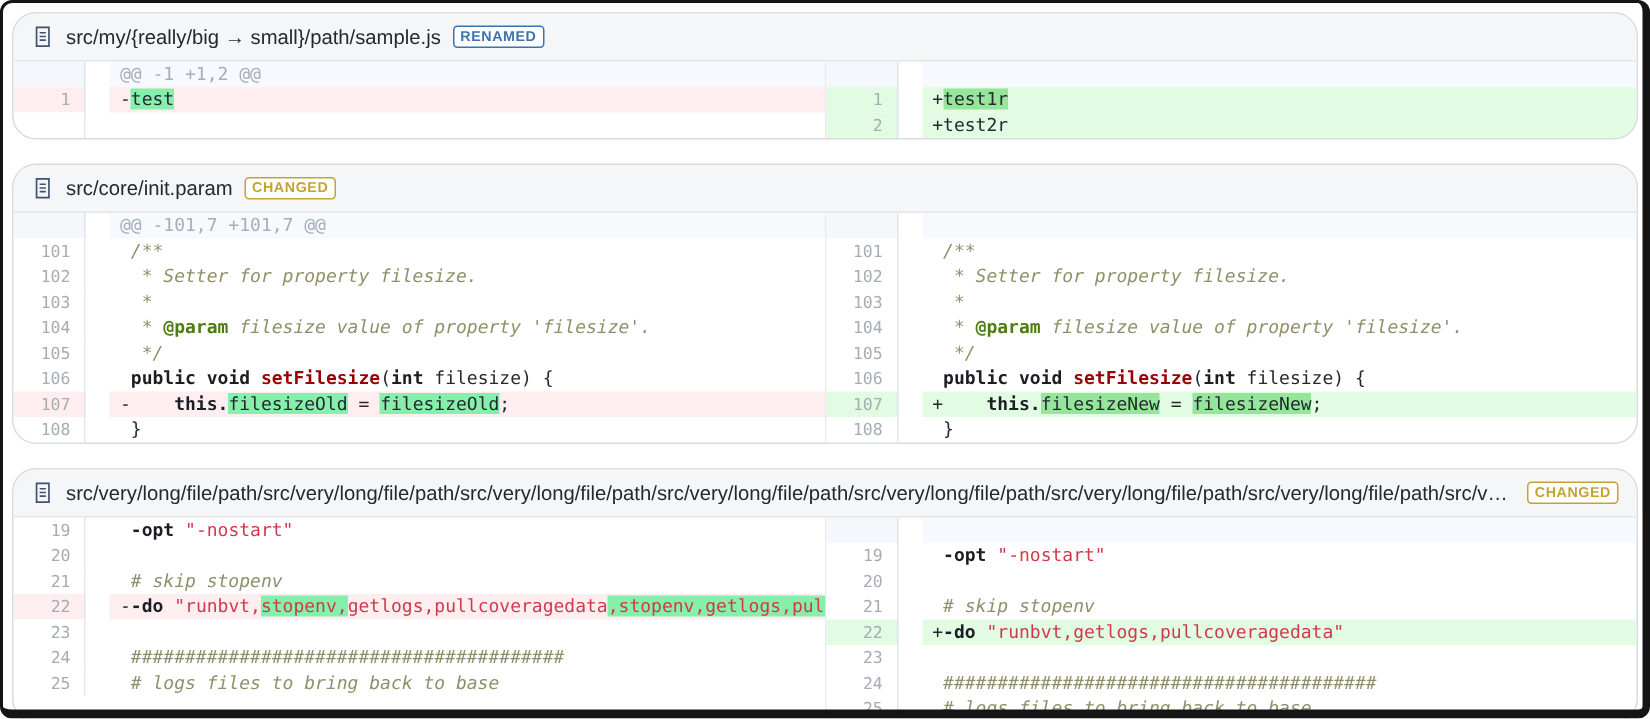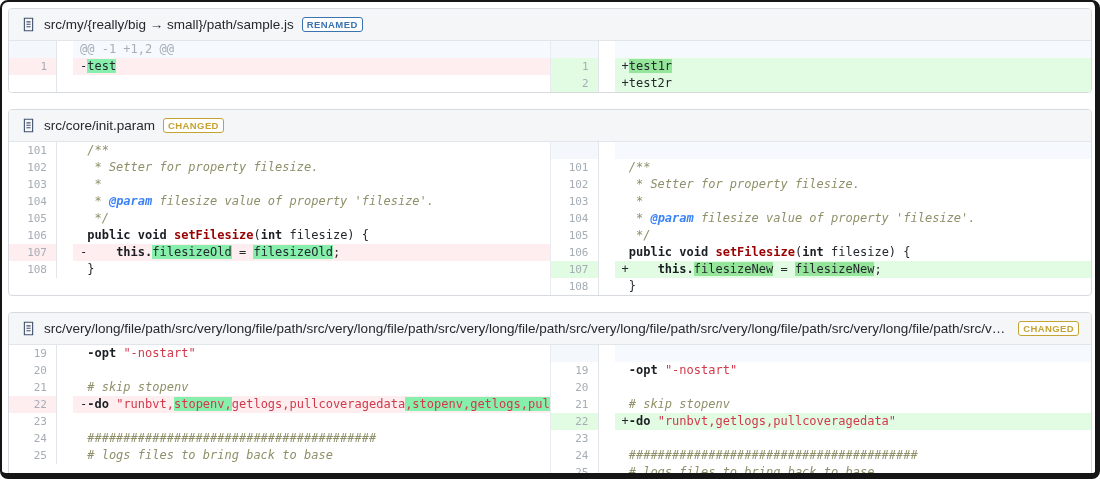--- a/index.html
+++ b/index.html
@@ -7,21 +7,21 @@
     width:1100px;height:479px;overflow:hidden;background:#ffffff;
     font-family:"Liberation Sans",sans-serif;position:relative;
   }
   .frame{
     position:absolute;inset:0;z-index:50;pointer-events:none;
     border:2px solid #151515;border-right-width:5px;border-bottom-width:6px;
     border-radius:8px;
   }
   .wrap{padding:8px 8px 0 8px;}
   .card{
-    border:1px solid #d7dbe0;border-radius:4px;background:#fff;
+    border:1px solid #d7dbe0;border-radius:16px;background:#fff;
     margin-bottom:16px;overflow:hidden;
   }
   .card-header{
     display:flex;align-items:center;background:#f5f6f7;
     border-bottom:1px solid #e2e5e9;padding:8px 12px;height:15px;
   }
   .file-icon{flex:0 0 auto;margin-right:8px;display:flex;align-items:center;}
   .file-path{
     font-size:13.5px;color:#24292e;font-weight:500;min-width:0;
     white-space:nowrap;overflow:hidden;text-overflow:ellipsis;
@@ -47,21 +47,21 @@
   .row.hunk .code{background:#f6f9fd;color:#a6aeb9;}
   .row.hunk .gutter{background:#f4f8fc;}
   .row.removed .code,.row.removed .gutter{background:#ffeef0;}
   .row.added .code,.row.added .gutter{background:#e2fbe3;}
   .row.removed .hl{background:#86efac;}
   .row.added .hl{background:#95e69b;text-align:center;}
   .k{font-weight:bold;color:#1b1f23;}
   .fn{font-weight:bold;color:#990000;}
   .s{color:#d1394a;}
   .c{color:#8f9069;font-style:italic;}
-  .doc{color:#3b82f6;font-weight:bold;font-style:italic;}
+  .doc{color:#4d7c0f;font-weight:bold;}
 </style>
 </head>
 <body>
 
 <div class="wrap">
 
   <section class="card">
     <div class="card-header">
       <span class="file-icon">
         <svg width="15" height="15" viewBox="0 0 16 16">
@@ -110,20 +110,24 @@
         <svg width="15" height="15" viewBox="0 0 16 16">
             <path d="M3.6 1.3h8.8v13.4H3.6z" fill="none" stroke="#42526e" stroke-width="1.2"></path>
             <path d="M5.8 5.2h4.4M5.8 7.8h4.4M5.8 10.4h4.4" stroke="#42526e" stroke-width="1.1" fill="none"></path>
           </svg>
       </span>
       <span class="file-path">src/core/init.param</span>
       <span class="badge" style="color: rgb(197, 163, 50); border-color: rgb(197, 163, 50);">CHANGED</span>
     </div>
     <div class="diff">
       <div class="pane pane-left">
+          <div class="row hunk">
+            <span class="gutter"></span>
+            <span class="code">@@ -101,7 +101,7 @@</span>
+          </div>
           <div class="row">
             <span class="gutter">101</span>
             <span class="code"><span class="c"> /**</span></span>
           </div>
           <div class="row">
             <span class="gutter">102</span>
             <span class="code"><span class="c">  * Setter for property filesize.</span></span>
           </div>
           <div class="row">
             <span class="gutter">103</span>

